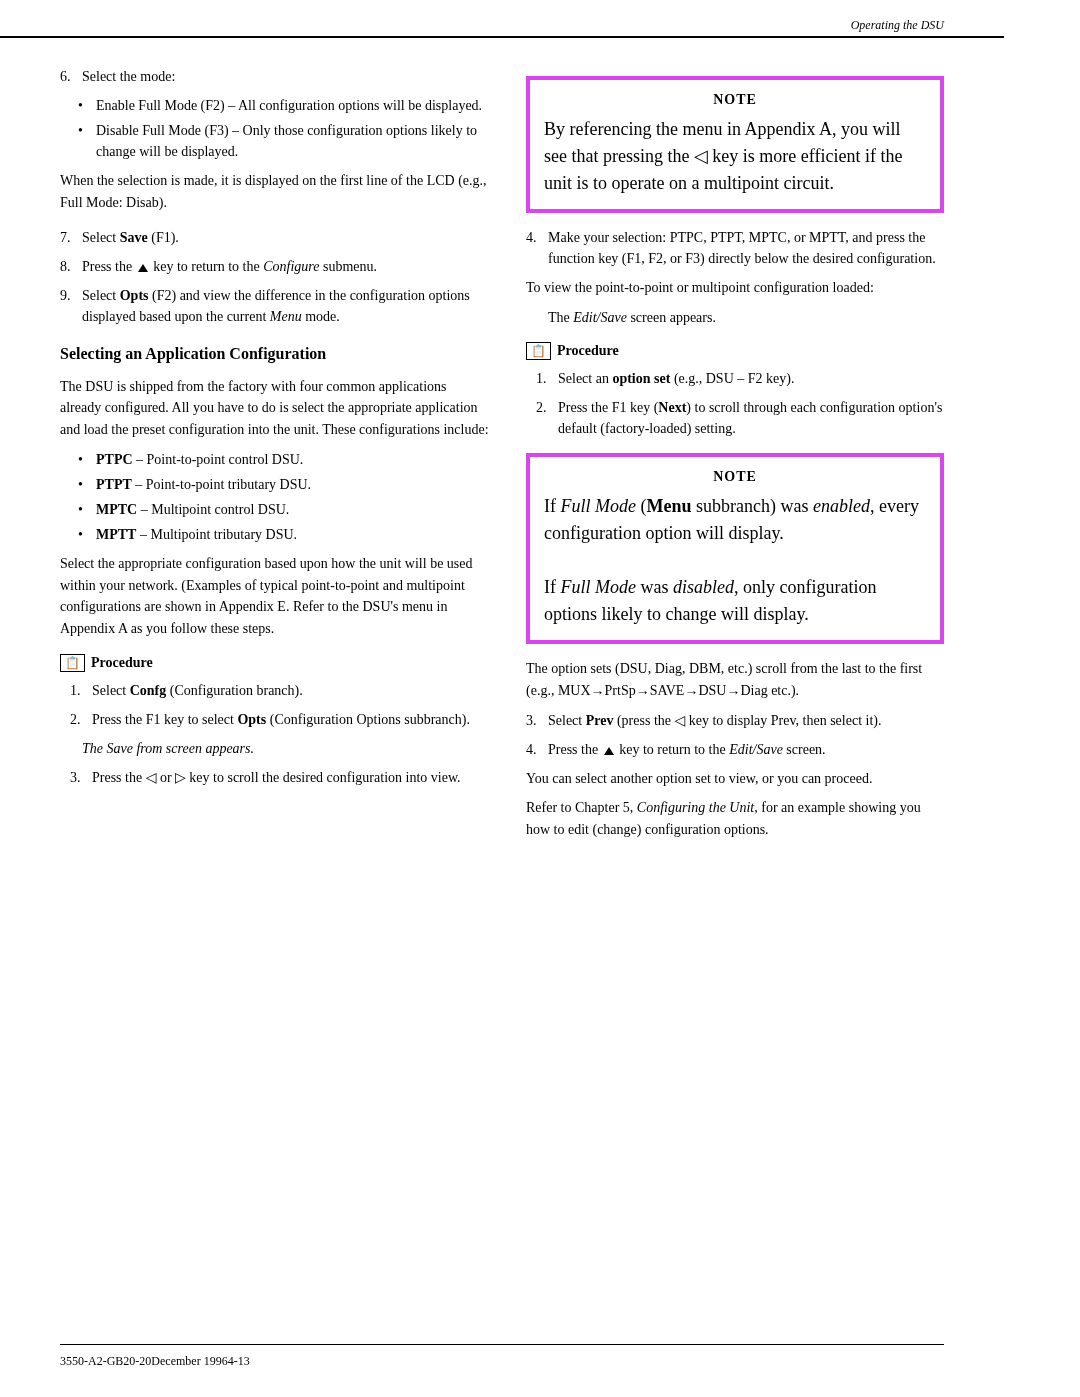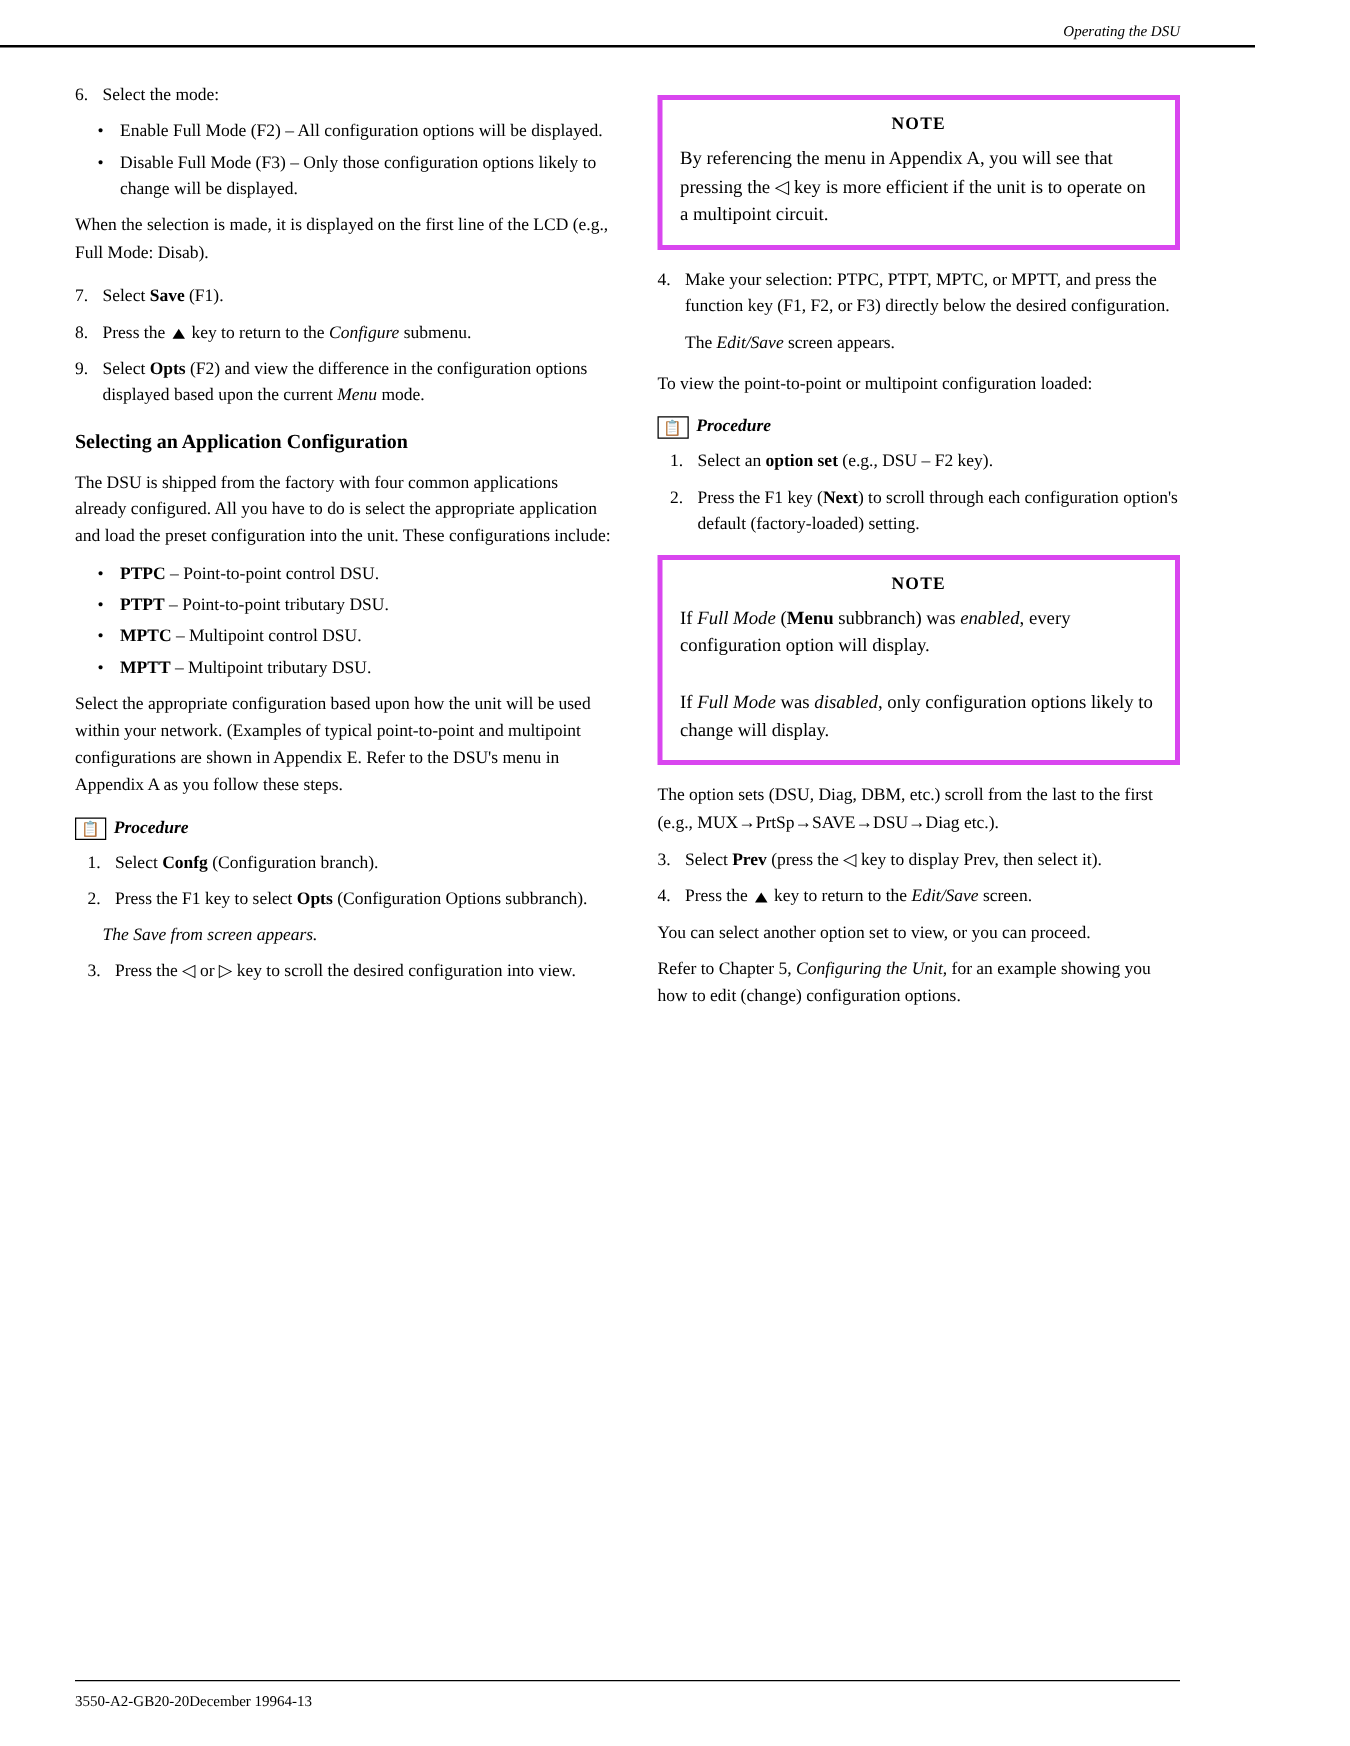--- a/index.html
+++ b/index.html
@@ -154,41 +154,40 @@
       margin-right: 6px;
       border: 1px solid #000;
       padding: 1px 4px;
       font-family: Arial, sans-serif;
       font-size: 12px;
     }
 
     .procedure-label {
       font-size: 14px;
       font-weight: bold;
-      font-style: italic;
     }
 
     
     .note-box {
       border: 4px solid #d946ef;
       padding: 12px 14px;
       margin-bottom: 14px;
       margin-top: 10px;
     }
 
     .note-title {
       font-size: 14px;
       font-weight: bold;
       text-align: center;
       margin-bottom: 8px;
       letter-spacing: 1px;
     }
 
     .note-text {
-      font-size: 15px;
+      font-size: 18px;
       line-height: 1.5;
     }
 
     .triangle-up {
       display: inline-block;
       width: 0;
       height: 0;
       border-left: 5px solid transparent;
       border-right: 5px solid transparent;
       border-bottom: 8px solid #000;
@@ -308,26 +307,26 @@
         <div class="note-text">
           By referencing the menu in Appendix A, you will see that pressing the ◁ key is more efficient if the unit is to operate on a multipoint circuit.
         </div>
       </div>
 
       <div class="numbered-item">
         <span class="num-label">4.</span>
         <span class="num-content">Make your selection: PTPC, PTPT, MPTC, or MPTT, and press the function key (F1, F2, or F3) directly below the desired configuration.</span>
       </div>
 
+      <div class="body-para">
+        To view the point-to-point or multipoint configuration loaded:
+      </div>
+
       <div class="body-para" style="margin-left:22px; margin-bottom:12px;">
         The <em>Edit/Save</em> screen appears.
-      </div>
-
-      <div class="body-para">
-        To view the point-to-point or multipoint configuration loaded:
       </div>
 
       <div class="procedure-header">
         <span class="procedure-icon">📋</span>
         <span class="procedure-label">Procedure</span>
       </div>
 
       <div class="numbered-item" style="margin-left:10px;">
         <span class="num-label">1.</span>
         <span class="num-content">Select an <strong>option set</strong> (e.g., DSU – F2 key).</span>

